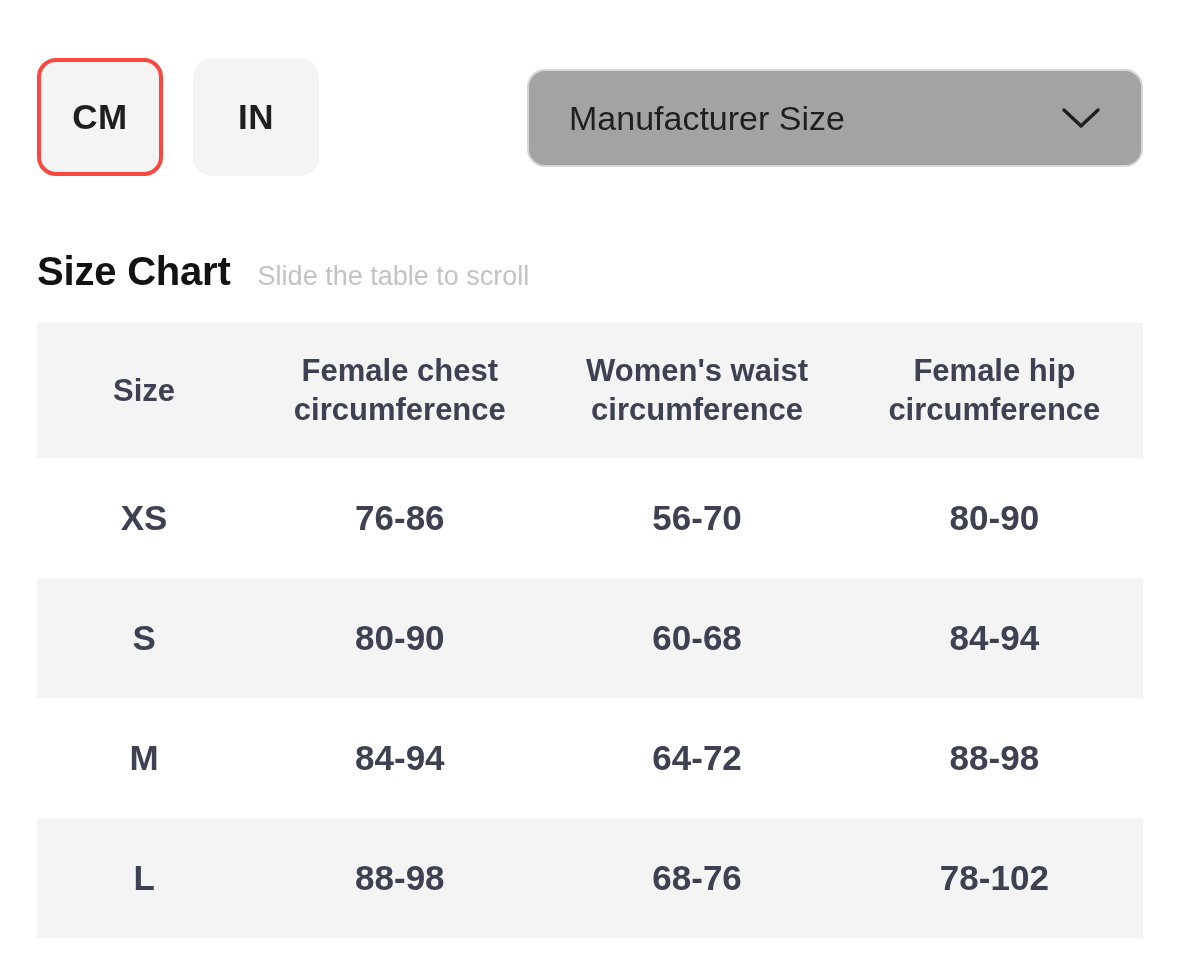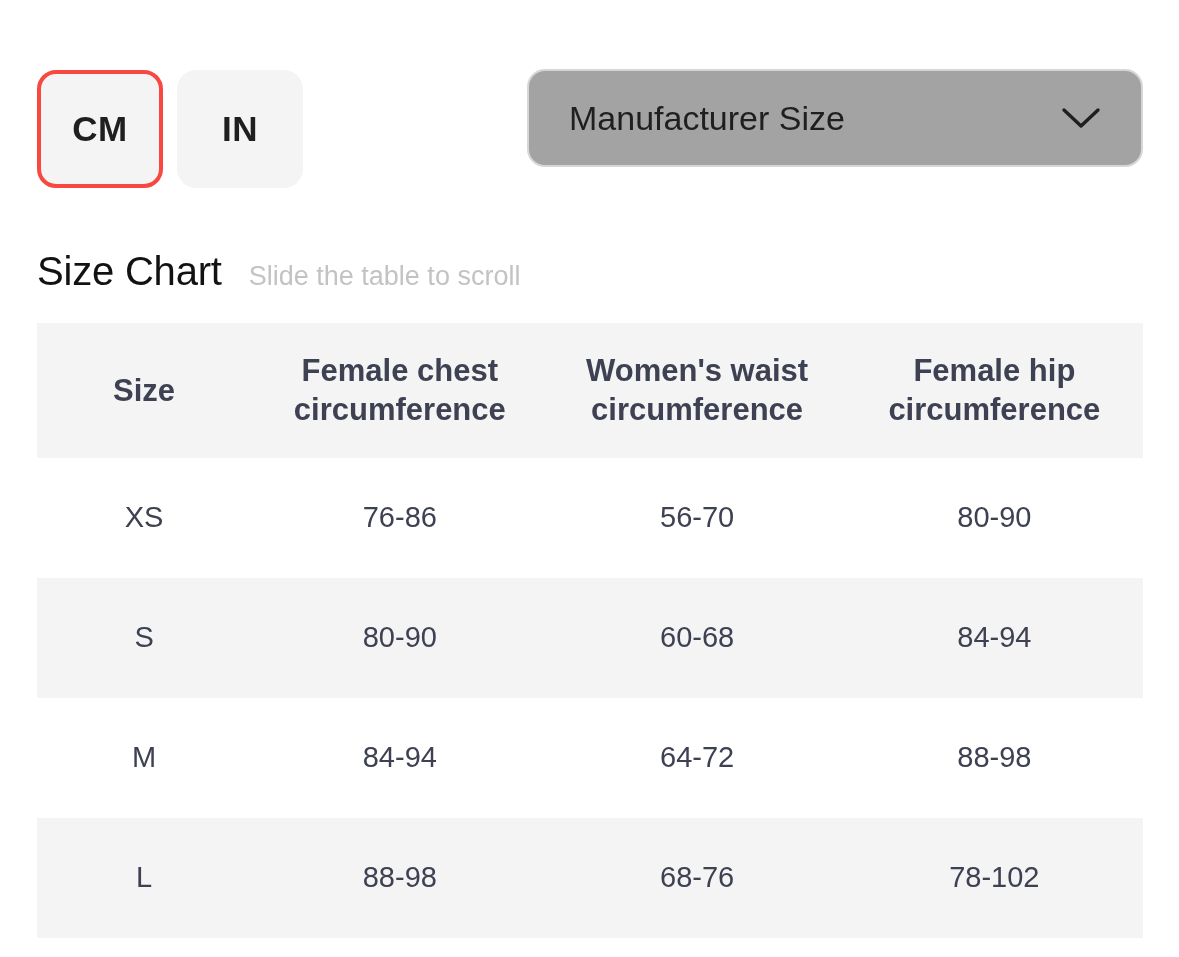--- a/index.html
+++ b/index.html
@@ -23,23 +23,23 @@
     position: absolute;
     left: 0;
     top: 0;
     width: 1179px;
     height: 230px;
   }
 
   .unit-group {
     position: absolute;
     left: 37px;
-    top: 70px;
-    display: flex;
-    gap: 14px;
+    top: 58px;
+    display: flex;
+    gap: 30px;
   }
 
   .unit-btn {
     width: 126px;
     height: 118px;
     border-radius: 19px;
     background: #f4f4f5;
     border: 4px solid transparent;
     display: flex;
     align-items: center;
@@ -87,21 +87,21 @@
   .section-head {
     position: absolute;
     left: 37px;
     top: 249px;
     display: flex;
     align-items: baseline;
     gap: 27px;
   }
   .section-title {
     font-size: 40px;
-    font-weight: normal;
+    font-weight: bold;
     color: #121212;
     letter-spacing: -0.2px;
   }
   .section-hint {
     font-size: 27px;
     color: #c3c3c6;
   }
 
   
   .table-wrap {
@@ -126,22 +126,22 @@
     font-weight: bold;
     line-height: 1.27;
     text-align: center;
     padding: 28px 2px 28px 2px;
     height: 125px;
     vertical-align: middle;
     white-space: nowrap;
   }
   table.size-table tbody td {
     color: #3d4152;
-    font-size: 29px;
-    font-weight: normal;
+    font-size: 35px;
+    font-weight: bold;
     text-align: center;
     height: 120px;
     vertical-align: middle;
     white-space: nowrap;
   }
   table.size-table tbody tr.odd td  { background: #ffffff; }
   table.size-table tbody tr.even td { background: #f4f4f5; }
 </style>
 </head>
 <body>

